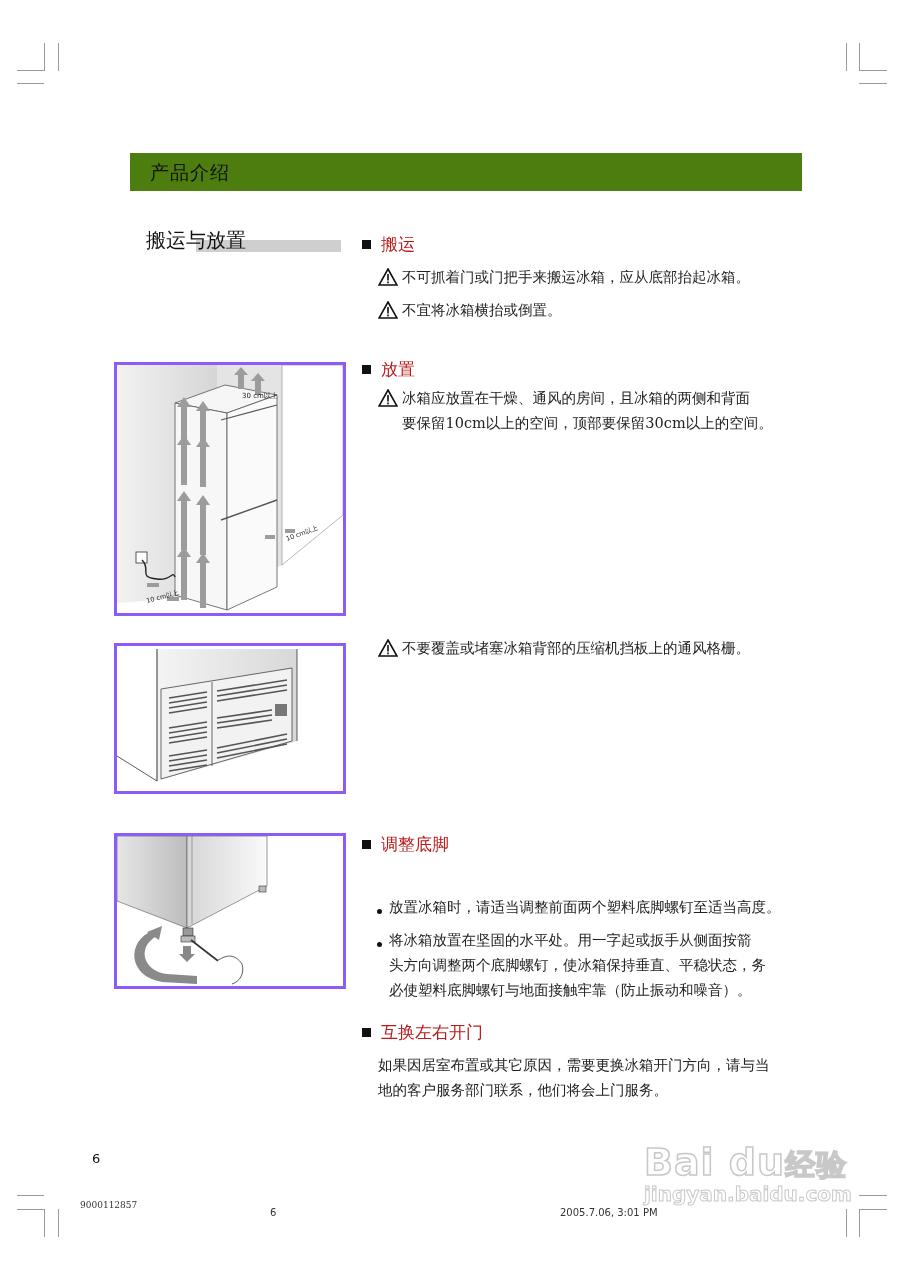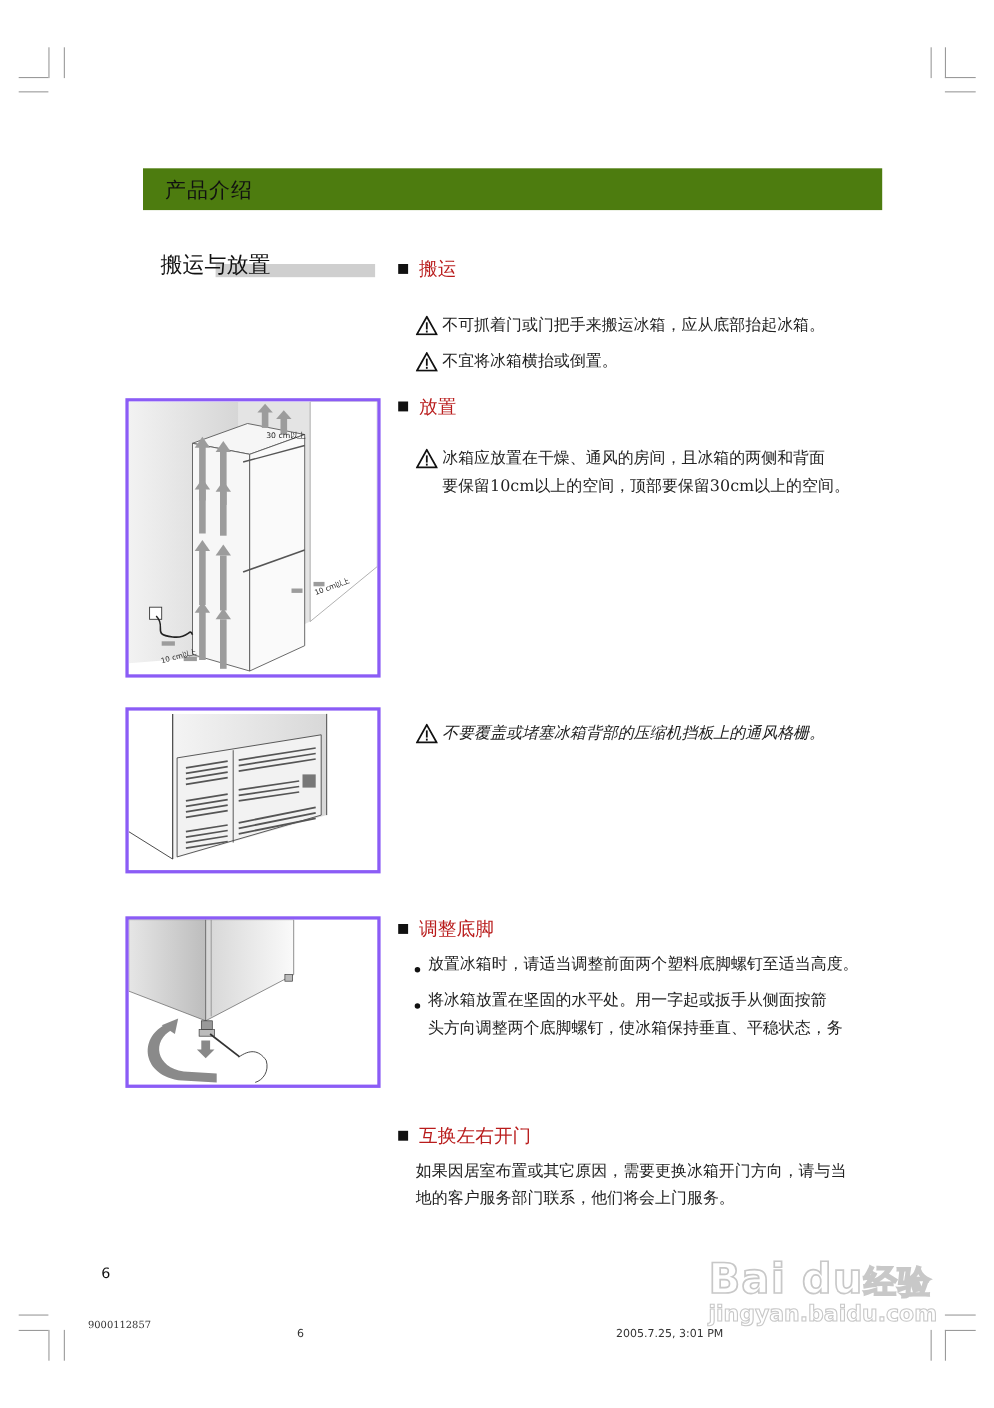--- a/index.html
+++ b/index.html
@@ -7,23 +7,23 @@
          font-family:"DejaVu Sans","Liberation Sans",sans-serif; color:#1a1a1a; }
   .abs { position:absolute; }
   .crop { position:absolute; background:#9a9a9a; }
   .header-bar { left:114px; top:153px; width:672px; height:38px; background:#4d7c0f;margin-left:16px; }
   .header-bar .title { position:absolute; left:20px; top:7px; font-size:19px; color:#111; letter-spacing:1px; }
   .section-title { left:114px; top:227px; font-size:20px; color:#111;margin-left:32px; }
   .section-rule { left:196px; top:240px; width:145px; height:12px; background:#cfcfcf; }
   .h2 { font-size:17px; color:#b91c1c; display:flex; align-items:center; }
   .h2 .sq { display:inline-block; width:9px; height:9px; background:#111; margin-right:10px; }
   .para { font-family:"DejaVu Serif","Liberation Serif",serif; font-size:14.5px; line-height:25px; color:#222; }
-  .warn { display:flex; align-items:flex-start;margin-top:19px; }
+  .warn { display:flex; align-items:flex-start; }
   .warn .ico { width:20px; height:18px; margin-right:4px; margin-top:3px; flex:none; }
-  .bullet { display:flex; }
+  .bullet { display:flex;margin-top:30px; }
   .bullet .dot { width:5px; height:5px; background:#111; border-radius:50%; margin:14px 7px 0 1px; flex:none; }
   .figure { position:absolute; border:3px solid #8b5cf6; background:#fff; overflow:hidden; }
   .footer-text { font-size:9px; color:#333; }
   .page-num { left:92px; top:1151px; font-size:13px; color:#111; }
   .watermark { left:644px; top:1140px; color:#fff; }
 </style>
 </head>
 <body>
 
 <div class="crop" style="left:17px;top:70px;width:27px;height:1px;"></div>
@@ -133,21 +133,21 @@
         <rect x="50" y="232" width="12" height="4"></rect>
     </g>
     <rect x="19" y="187" width="11" height="11" fill="#fff" stroke="#333" stroke-width="0.8"></rect>
     <path d="M25,195 C35,205 20,212 40,214 C55,216 55,205 58,212" fill="none" stroke="#222" stroke-width="1.4"></path>
     <text x="125" y="33" font-size="7" fill="#222" font-family="DejaVu Sans, sans-serif">30 cm以上</text>
     <text x="170" y="176" font-size="6.5" fill="#222" font-family="DejaVu Sans, sans-serif" transform="rotate(-20 170 176)">10 cm以上</text>
     <text x="30" y="238" font-size="6.5" fill="#222" font-family="DejaVu Sans, sans-serif" transform="rotate(-15 30 238)">10 cm以上</text>
   </svg>
 </div>
 
-<div class="abs para warn" style="left:378px;top:636px;font-style:italic;">
+<div class="abs para warn" style="left:378px;top:636px;">
   <svg class="ico" viewBox="0 0 20 18">
       <path d="M10 1 L19 17 L1 17 Z" fill="none" stroke="#111" stroke-width="1.6"></path>
       <rect x="9.2" y="6" width="1.6" height="6.5" fill="#111"></rect>
       <rect x="9.2" y="13.5" width="1.6" height="1.8" fill="#111"></rect>
     </svg>
   <div>
     <div>不要覆盖或堵塞冰箱背部的压缩机挡板上的通风格栅。</div>
   </div>
 </div>
 
@@ -199,20 +199,21 @@
 <div class="abs para bullet" style="left:376px;top:865px;">
   <span class="dot"></span>
   <div>放置冰箱时，请适当调整前面两个塑料底脚螺钉至适当高度。</div>
 </div>
 <div class="abs para" style="left:376px;top:898px;">
   <div class="bullet">
       <span class="dot"></span>
       <span>将冰箱放置在坚固的水平处。用一字起或扳手从侧面按箭</span>
     </div>
   <div style="padding-left:13px">头方向调整两个底脚螺钉，使冰箱保持垂直、平稳状态，务</div>
+  <div style="padding-left:13px">必使塑料底脚螺钉与地面接触牢靠（防止振动和噪音）。</div>
 </div>
 
 <div class="figure" style="left:114px;top:833px;width:226px;height:150px;">
   <svg width="226" height="150" viewBox="0 0 226 150">
     <defs>
       <linearGradient id="side" x1="0" x2="1">
           <stop offset="0" stop-color="#e6e6e6"></stop>
           <stop offset="1" stop-color="#bdbdbd"></stop>
         </linearGradient>
       <linearGradient id="front" x1="0" x2="1">
@@ -240,20 +241,20 @@
 </div>
 <div class="abs para" style="left:378px;top:1053px;">
   <div>如果因居室布置或其它原因，需要更换冰箱开门方向，请与当</div>
   <div>地的客户服务部门联系，他们将会上门服务。</div>
 </div>
 
 <div class="abs page-num">6</div>
 
 <div class="abs footer-text" style="left:80px;top:1200px;font-family:'DejaVu Serif',serif;">9000112857</div>
 <div class="abs footer-text" style="left:270px;top:1207px;font-size:10px;">6</div>
-<div class="abs footer-text" style="left:560px;top:1207px;font-size:10px;">2005.7.25, 3:01 PM</div>
+<div class="abs footer-text" style="left:560px;top:1207px;font-size:10px;">2005.7.06, 3:01 PM</div>
 
 <div class="abs watermark">
   <div style="font-size:38px;font-weight:bold;color:#fff;-webkit-text-stroke:1.5px #c8c8c8;letter-spacing:1px;">
     <span>Bai du</span><span style="font-size:30px;">经验</span>
   </div>
   <div style="font-size:20px;font-weight:bold;color:#fff;-webkit-text-stroke:1px #c8c8c8;margin-top:-4px;">jingyan.baidu.com</div>
 </div>
 
 </body></html>

